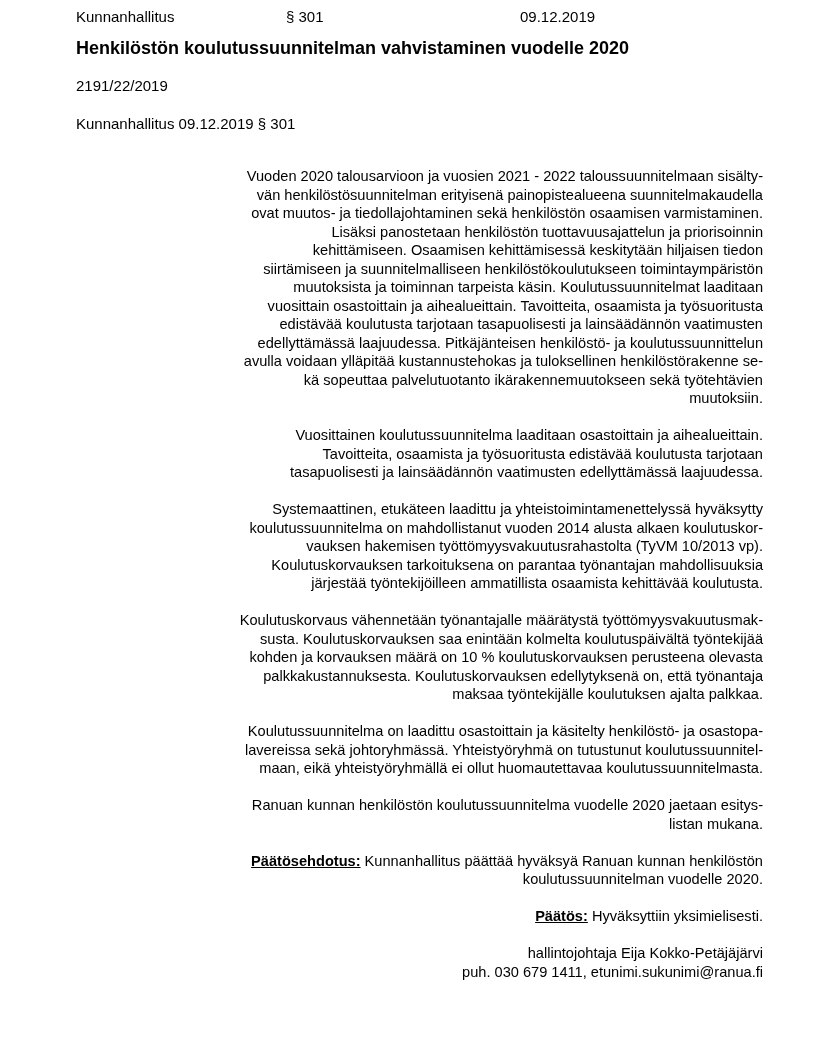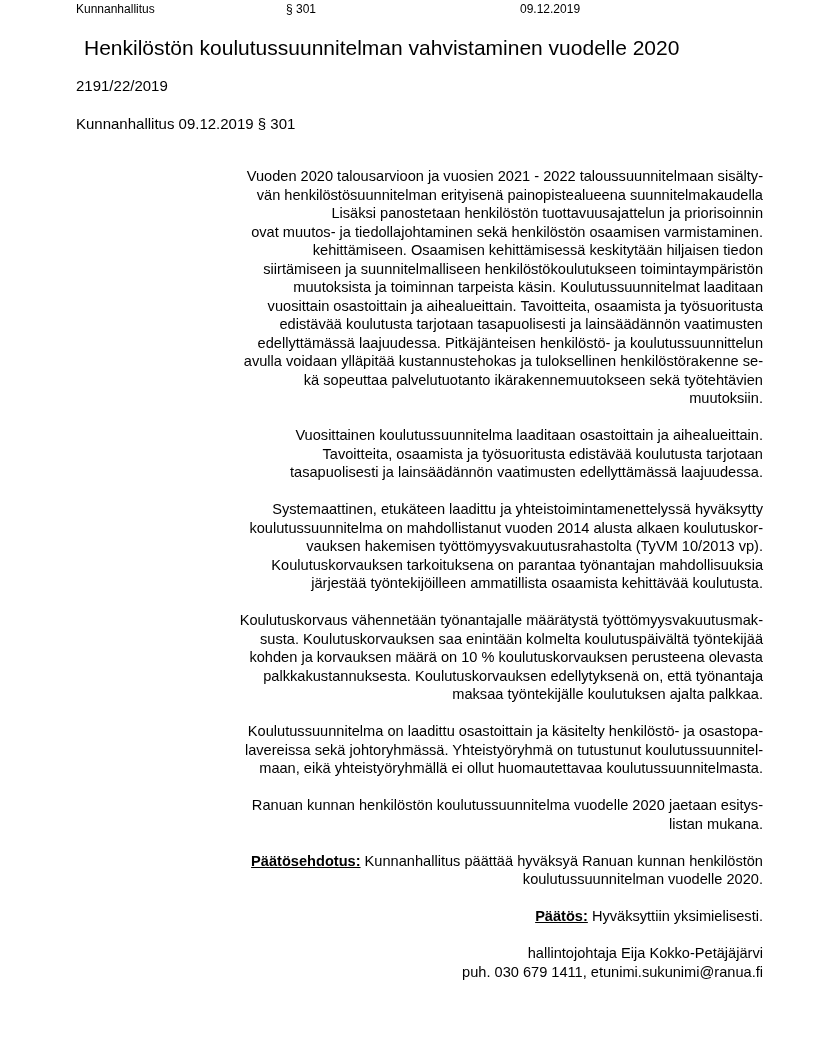--- a/index.html
+++ b/index.html
@@ -1,19 +1,19 @@
 <!DOCTYPE html>
 <html><head>
 <meta charset="utf-8">
 <style>
   html, body { margin: 0; padding: 0; background: #ffffff; }
   body { width: 816px; height: 1056px; position: relative; overflow: hidden;
          font-family: "Liberation Sans", sans-serif; color: #000; }
-  .hdr { position: absolute; top: 0; font-size: 12px; line-height: 18px; }
-  .title { position: absolute; left: 76px; top: 37px; font-size: 21px; font-weight: normal; line-height: 22px; margin-left: 8px; }
+  .hdr { position: absolute; top: 8px; font-size: 15px; line-height: 18px; }
+  .title { position: absolute; left: 76px; top: 37px; font-size: 18px; font-weight: bold; line-height: 22px; }
   .meta { position: absolute; left: 76px; font-size: 15px; line-height: 18px; }
   .body { position: absolute; left: 163px; top: 167px; width: 600px; font-size: 14.6px; }
   .para { margin: 0 0 18.5px 0; text-align: right; }
   .line { display: block; height: 18.5px; line-height: 18.5px; white-space: nowrap; }
   .lbl { font-weight: bold; text-decoration: underline; }
 </style>
 </head>
 <body>
 
 <div>
@@ -23,22 +23,22 @@
 </div>
 
 <div class="title">Henkilöstön koulutussuunnitelman vahvistaminen vuodelle 2020</div>
 <div class="meta" style="top:77px">2191/22/2019</div>
 <div class="meta" style="top:115px">Kunnanhallitus 09.12.2019 § 301</div>
 
 <div class="body">
   <div class="para">
     <span class="line">Vuoden 2020 talousarvioon ja vuosien 2021 - 2022 taloussuunnitelmaan sisälty-</span>
     <span class="line">vän henkilöstösuunnitelman erityisenä painopistealueena suunnitelmakaudella</span>
+    <span class="line">ovat muutos- ja tiedollajohtaminen sekä henkilöstön osaamisen varmistaminen.</span>
     <span class="line">Lisäksi panostetaan henkilöstön tuottavuusajattelun ja priorisoinnin</span>
-    <span class="line">ovat muutos- ja tiedollajohtaminen sekä henkilöstön osaamisen varmistaminen.</span>
     <span class="line">kehittämiseen. Osaamisen kehittämisessä keskitytään hiljaisen tiedon</span>
     <span class="line">siirtämiseen ja suunnitelmalliseen henkilöstökoulutukseen toimintaympäristön</span>
     <span class="line">muutoksista ja toiminnan tarpeista käsin. Koulutussuunnitelmat laaditaan</span>
     <span class="line">vuosittain osastoittain ja aihealueittain. Tavoitteita, osaamista ja työsuoritusta</span>
     <span class="line">edistävää koulutusta tarjotaan tasapuolisesti ja lainsäädännön vaatimusten</span>
     <span class="line">edellyttämässä laajuudessa. Pitkäjänteisen henkilöstö- ja koulutussuunnittelun</span>
     <span class="line">avulla voidaan ylläpitää kustannustehokas ja tuloksellinen henkilöstörakenne se-</span>
     <span class="line">kä sopeuttaa palvelutuotanto ikärakennemuutokseen sekä työtehtävien</span>
     <span class="line">muutoksiin.</span>
   </div>

